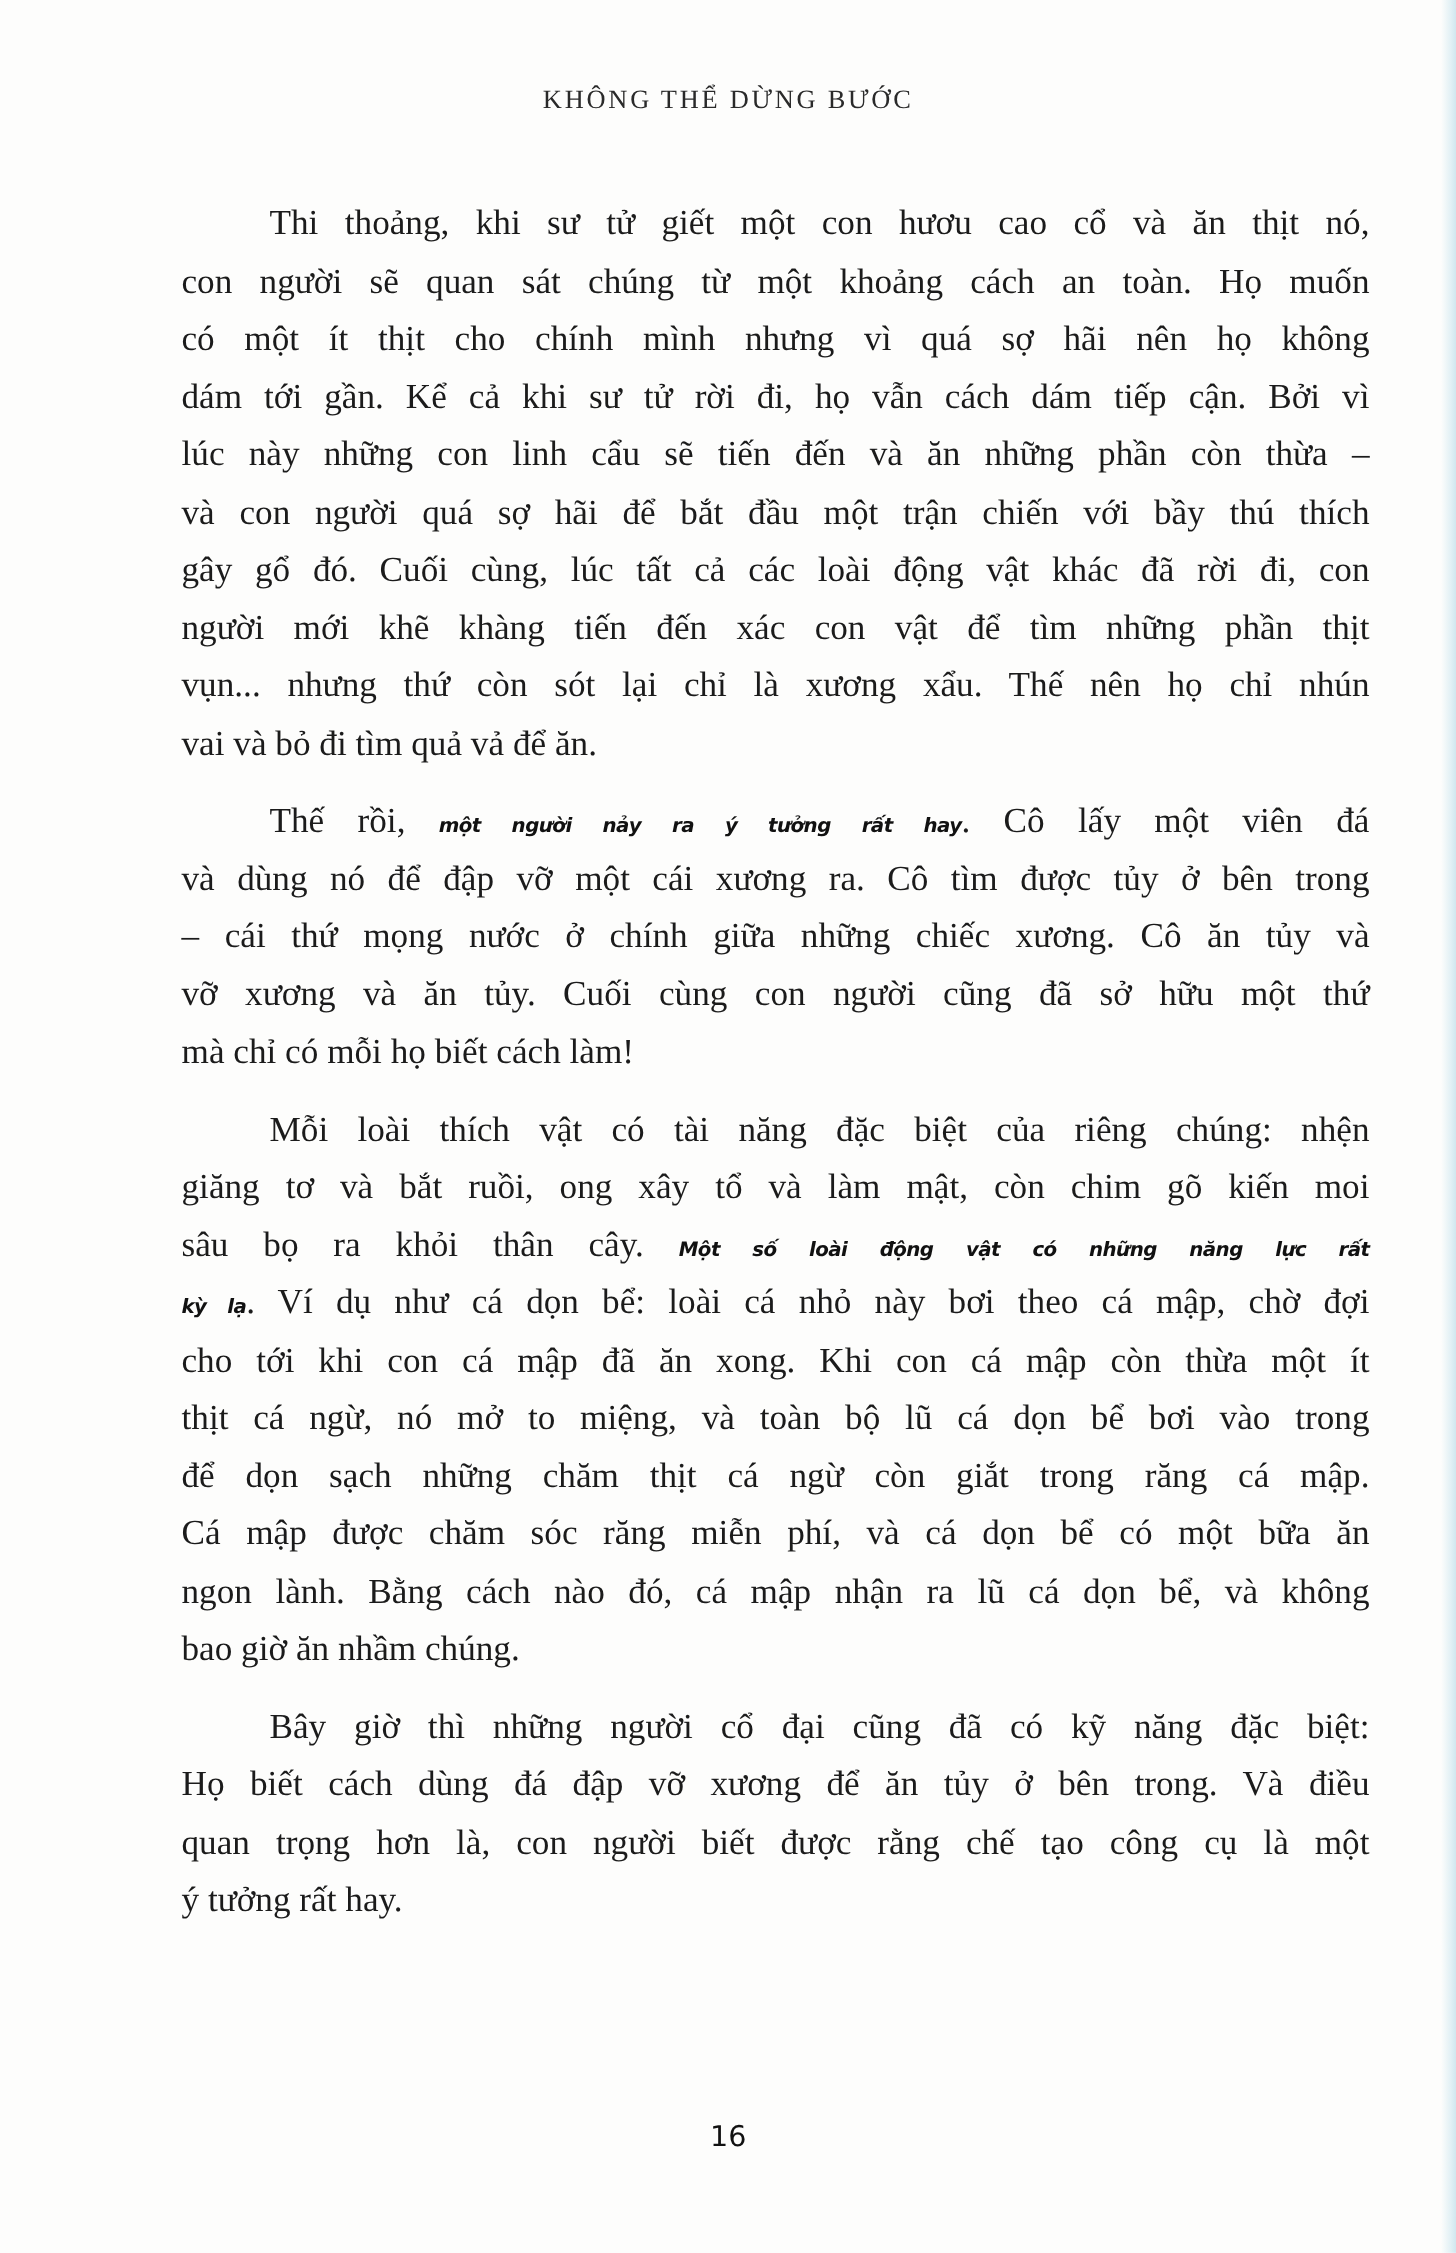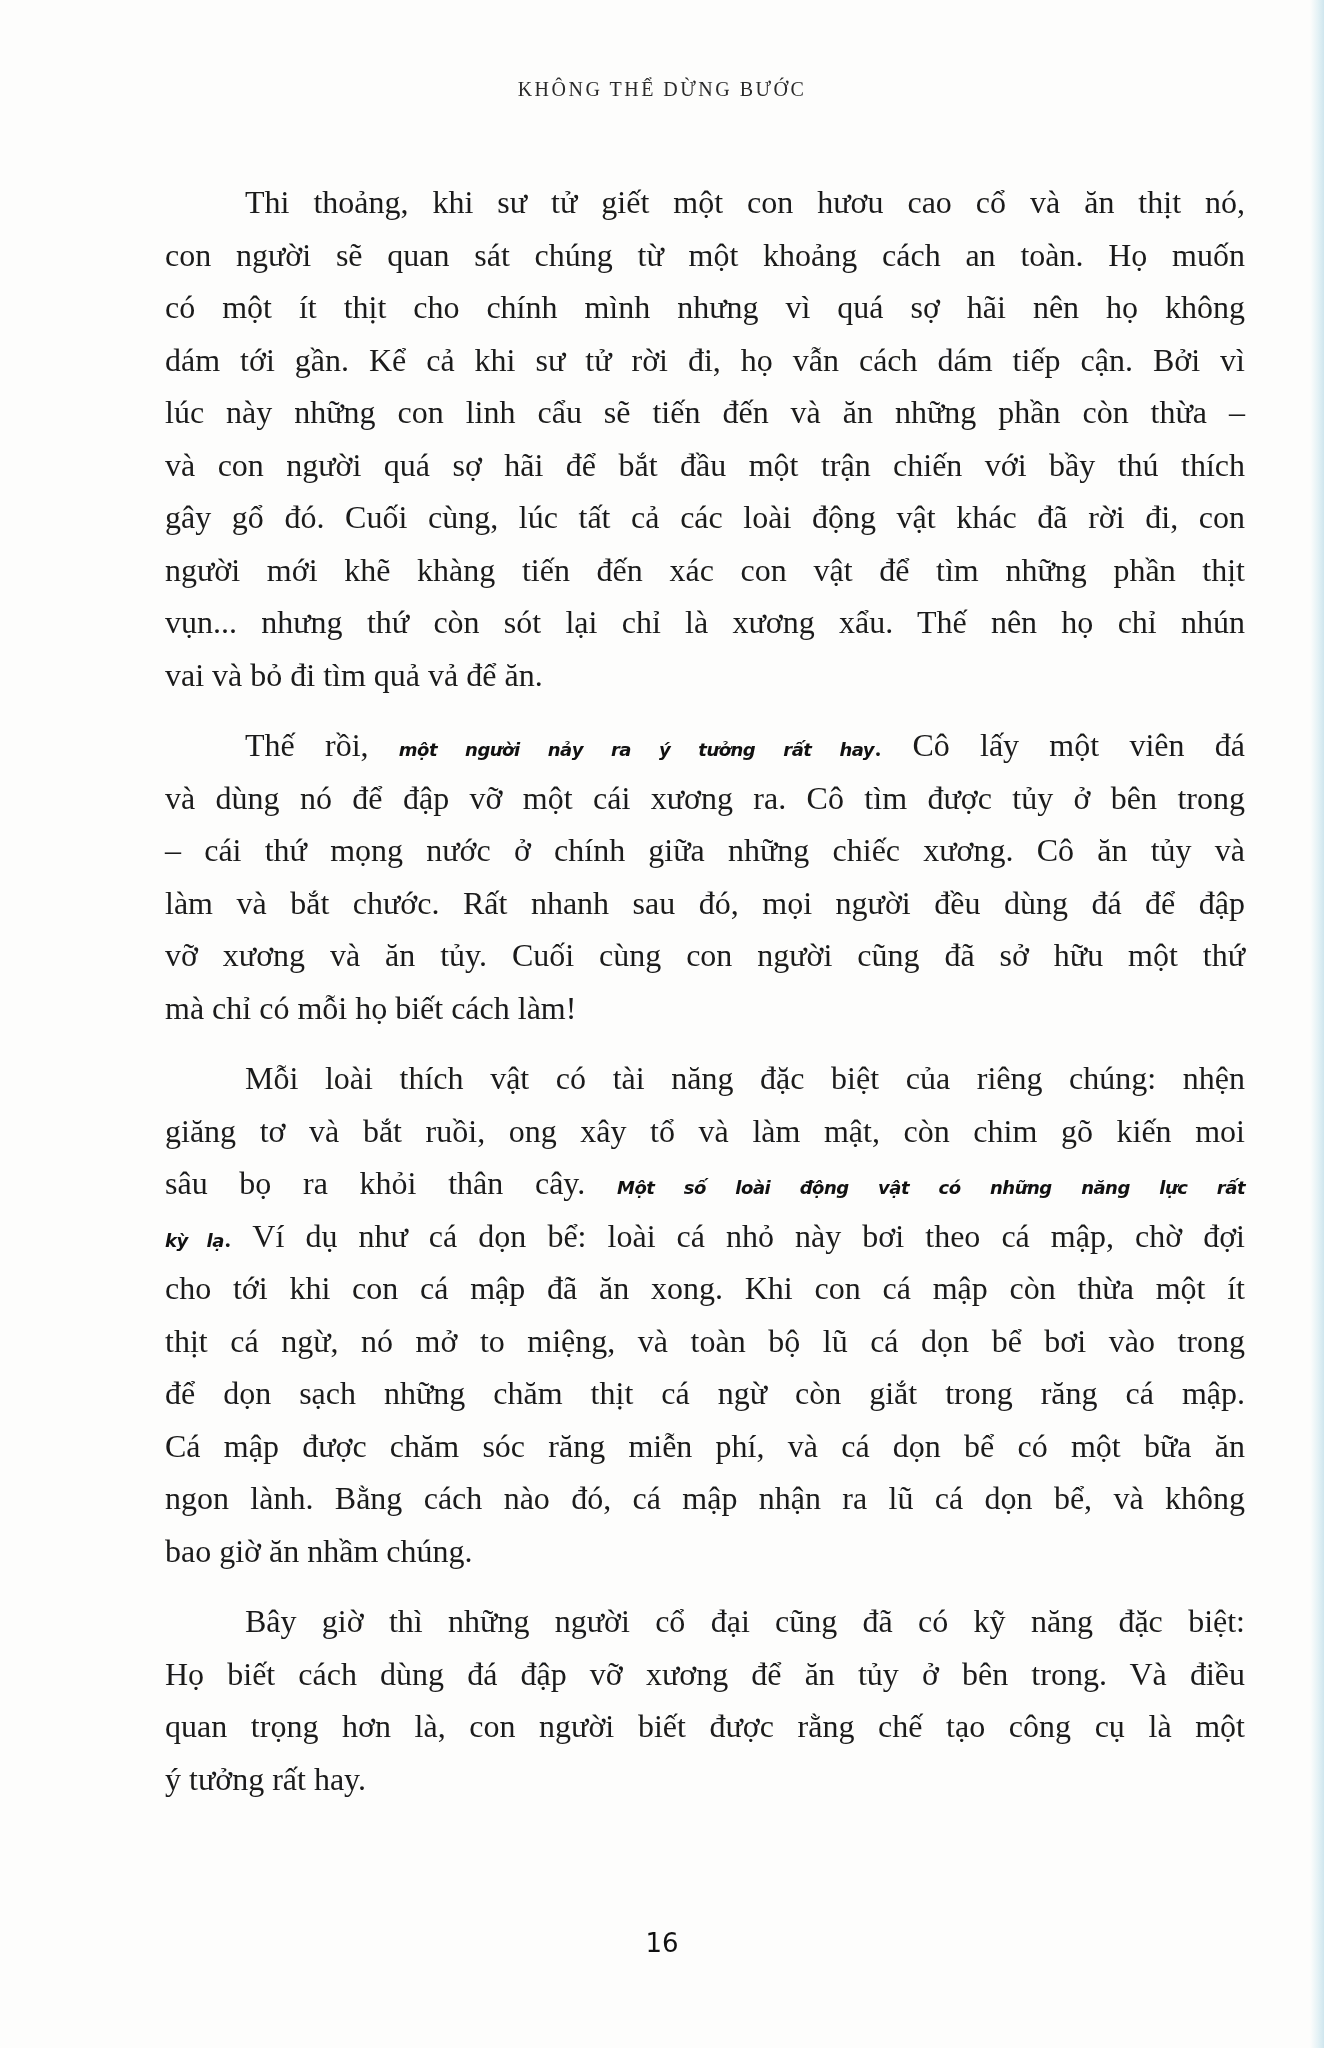--- a/index.html
+++ b/index.html
@@ -11,21 +11,21 @@
     color: #1b1b1b;
   }
   .edge {
     position: absolute; top: 0; right: 0; width: 14px; height: 2048px;
     background: linear-gradient(to right, rgba(230,242,246,0) 0%, #e3f1f5 60%, #cfe6ee 100%);
   }
   .running-head {
     position: absolute; top: 78px; left: 0; width: 1324px;
     text-align: center;
     font-family: "Liberation Serif", serif;
-    font-size: 20px; letter-spacing: 2.5px; color: #2a2a2a;
+    font-size: 24px; letter-spacing: 2.5px; color: #2a2a2a;
   }
   .text-block {
     position: absolute; left: 165px; top: 176px; width: 1080px;
   }
   .para { margin: 0 0 18px 0; }
   .line {
     display: block;
     font-family: "Liberation Serif", serif;
     font-size: 32px;
     line-height: 52.5px;
@@ -68,21 +68,20 @@
     <span class="line">gây gổ đó. Cuối cùng, lúc tất cả các loài động vật khác đã rời đi, con</span>
     <span class="line">người mới khẽ khàng tiến đến xác con vật để tìm những phần thịt</span>
     <span class="line">vụn... nhưng thứ còn sót lại chỉ là xương xẩu. Thế nên họ chỉ nhún</span>
     <span class="line last">vai và bỏ đi tìm quả vả để ăn.</span>
   </div>
 
   <div class="para">
     <span class="line indent"><span>Thế rồi, </span><span class="hand">một người nảy ra ý tưởng rất hay</span><span>. Cô lấy một viên đá</span></span>
     <span class="line">và dùng nó để đập vỡ một cái xương ra. Cô tìm được tủy ở bên trong</span>
     <span class="line">– cái thứ mọng nước ở chính giữa những chiếc xương. Cô ăn tủy và</span>
-    <span class="line">làm và bắt chước. Rất nhanh sau đó, mọi người đều dùng đá để đập</span>
     <span class="line">vỡ xương và ăn tủy. Cuối cùng con người cũng đã sở hữu một thứ</span>
     <span class="line last">mà chỉ có mỗi họ biết cách làm!</span>
   </div>
 
   <div class="para">
     <span class="line indent">Mỗi loài thích vật có tài năng đặc biệt của riêng chúng: nhện</span>
     <span class="line">giăng tơ và bắt ruồi, ong xây tổ và làm mật, còn chim gõ kiến moi</span>
     <span class="line"><span>sâu bọ ra khỏi thân cây. </span><span class="hand">Một số loài động vật có những năng lực rất</span><span></span></span>
     <span class="line"><span></span><span class="hand">kỳ lạ</span><span>. Ví dụ như cá dọn bể: loài cá nhỏ này bơi theo cá mập, chờ đợi</span></span>
     <span class="line">cho tới khi con cá mập đã ăn xong. Khi con cá mập còn thừa một ít</span>

